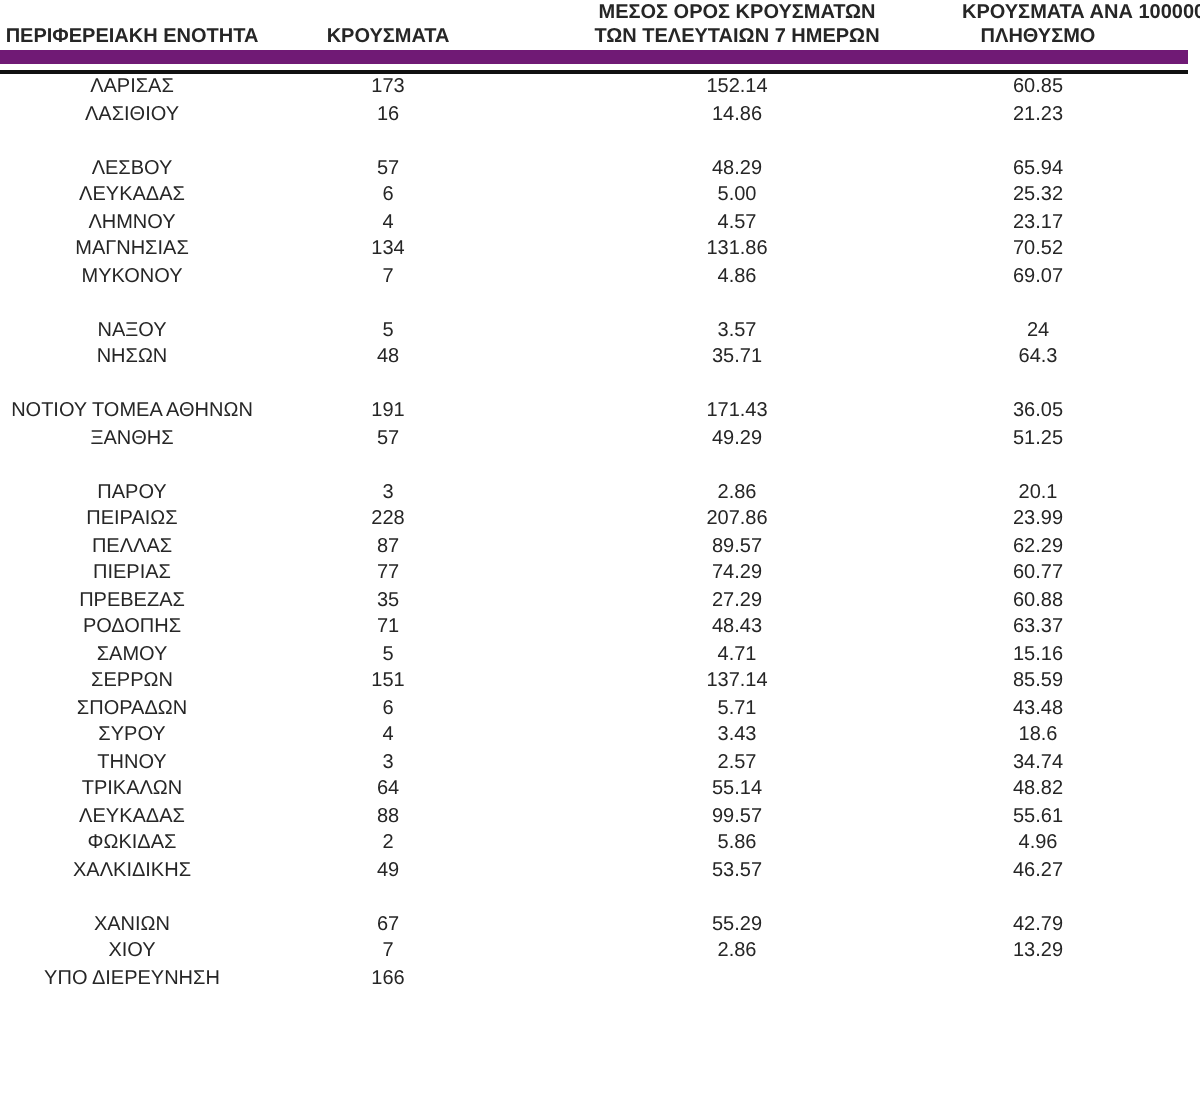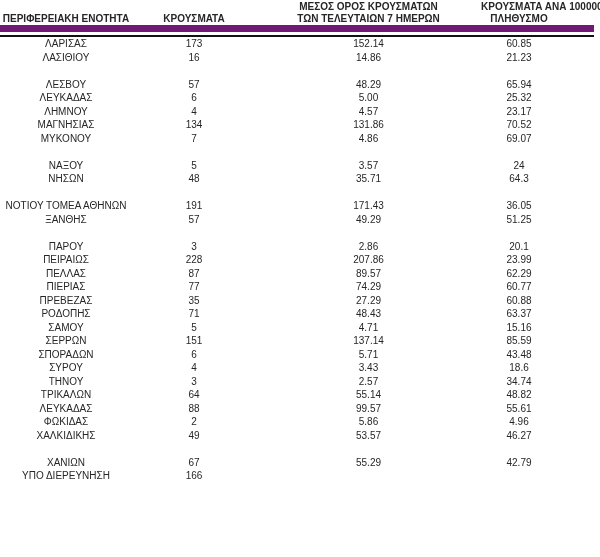--- a/index.html
+++ b/index.html
@@ -318,20 +318,27 @@
           <td></td>
         </tr>
         <tr>
           <td>ΧΑΝΙΩΝ</td>
           <td>67</td>
           <td>55.29</td>
           <td>42.79</td>
           <td></td>
         </tr>
         <tr>
+          <td>ΧΙΟΥ</td>
+          <td>7</td>
+          <td>2.86</td>
+          <td>13.29</td>
+          <td></td>
+        </tr>
+        <tr>
           <td>ΥΠΟ ΔΙΕΡΕΥΝΗΣΗ</td>
           <td>166</td>
           <td></td>
           <td></td>
           <td></td>
         </tr>
       </tbody>
   </table>
 </div>
 

